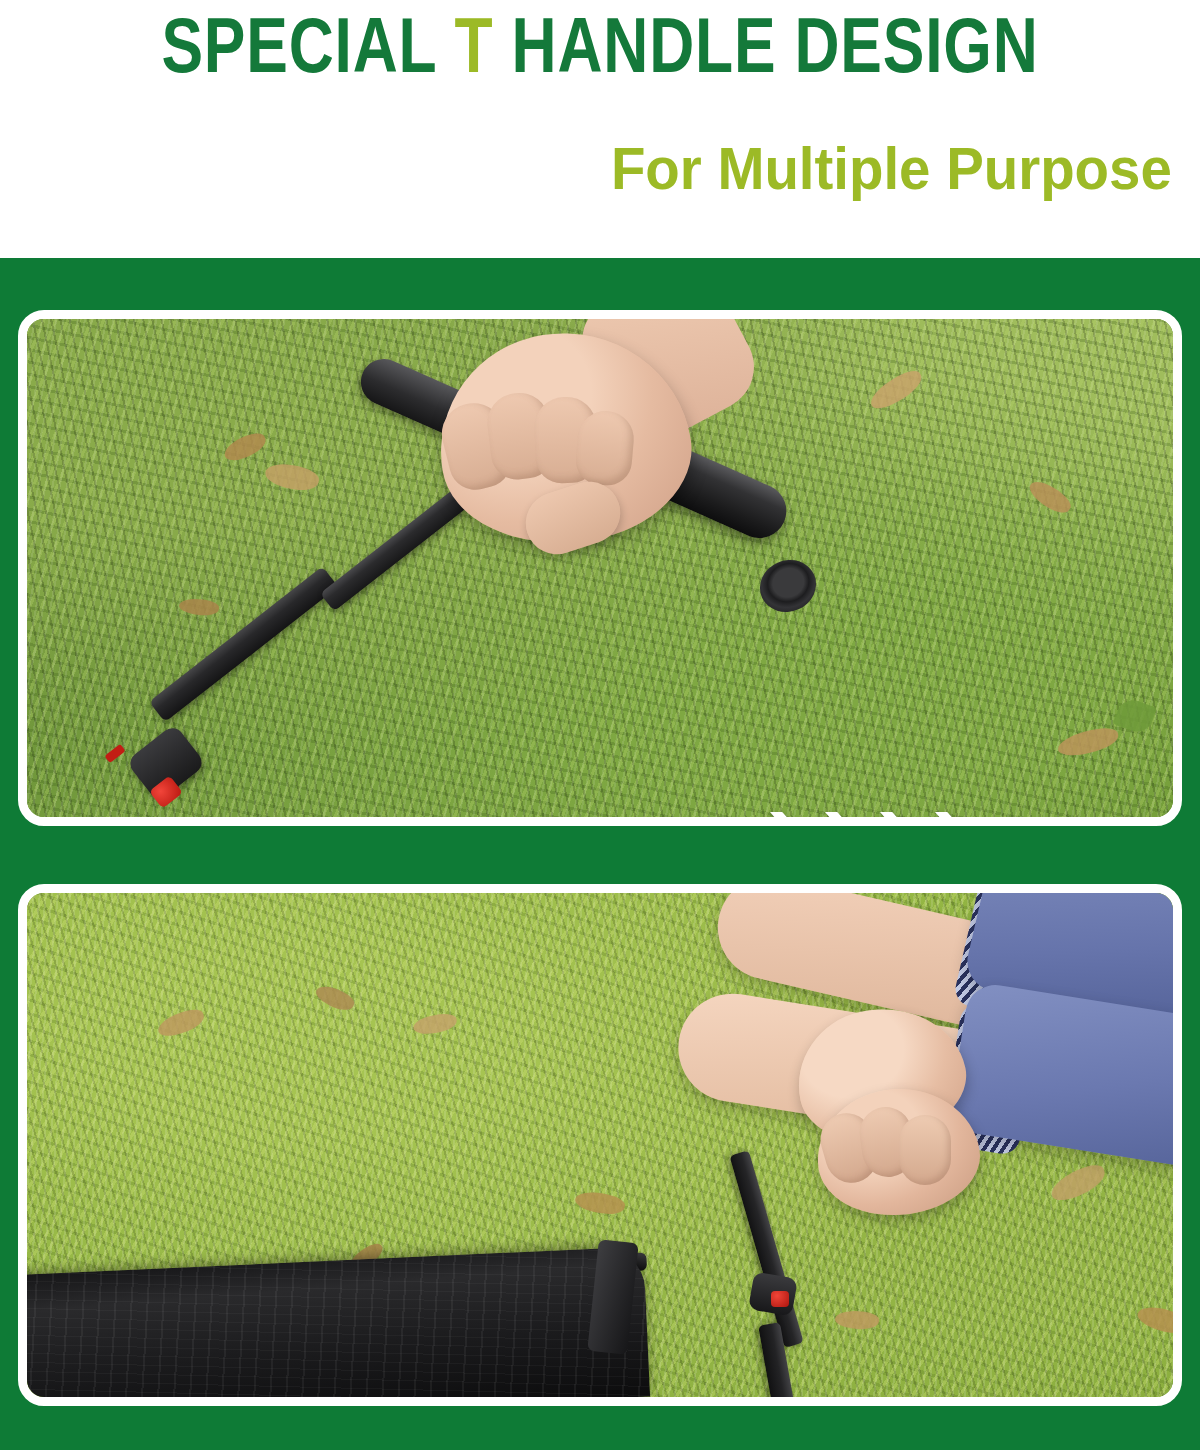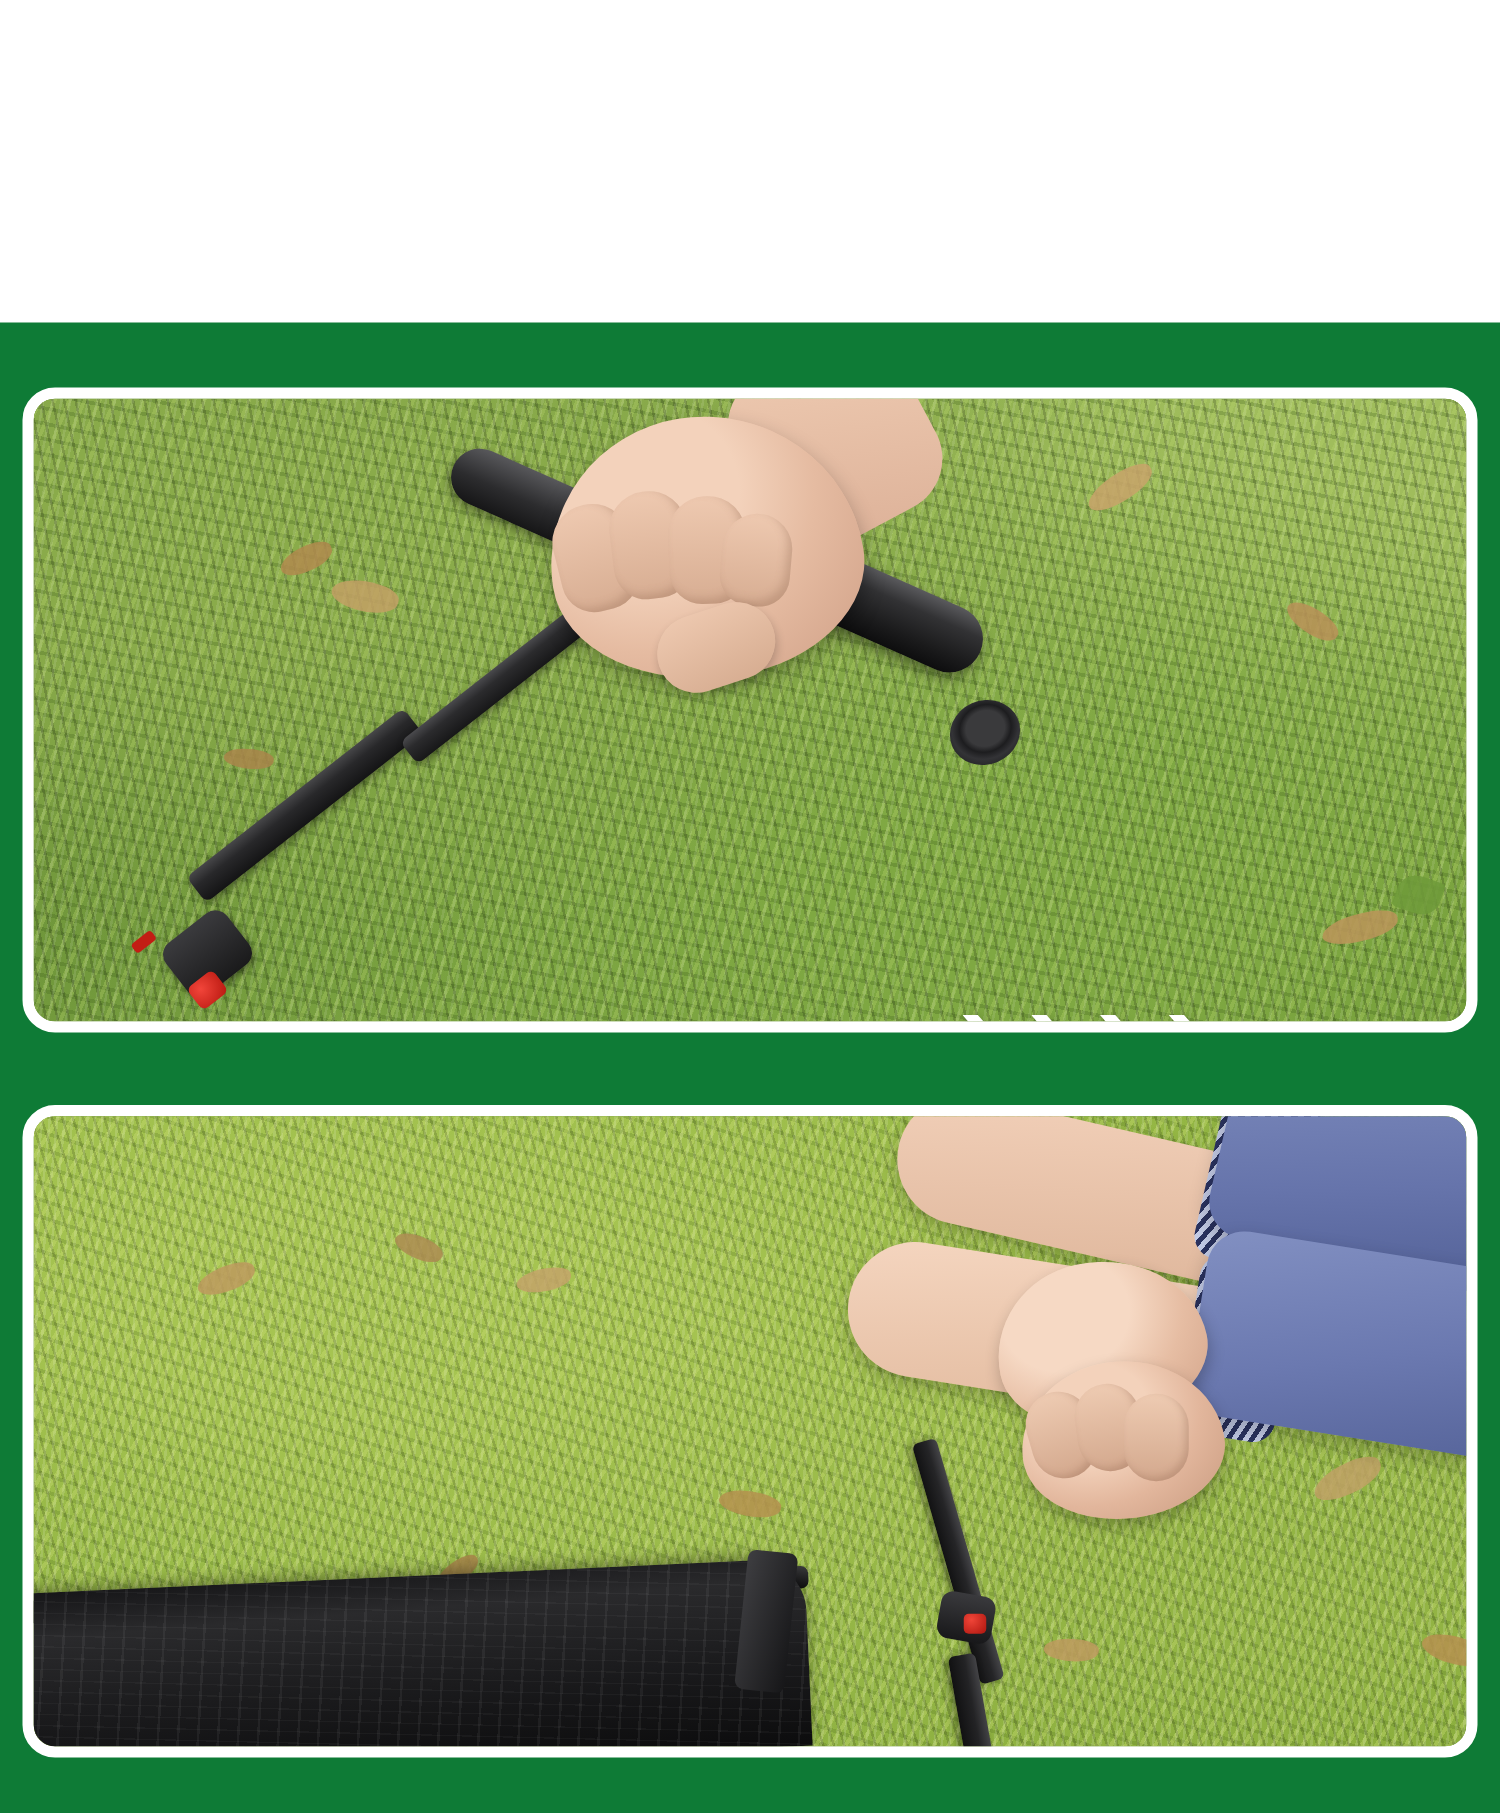--- a/index.html
+++ b/index.html
@@ -427,20 +427,24 @@
     clip-path:polygon(0% 0%, 26% 0%, 100% 50%, 26% 100%, 0% 100%, 72% 50%);
   }
 
   .chev-1 { left:743px; top:493px; }
 </style>
 </head>
 <body>
 
 <div class="page">
 
+  <div class="header">
+    <div class="title"><span>SPECIAL </span><span class="t-accent">T</span><span> HANDLE DESIGN</span></div>
+    <div class="subtitle">For Multiple Purpose</div>
+  </div>
 
   <div class="band"></div>
 
   <div class="panel panel-1">
     <div class="photo">
       <div class="grass grass-a"></div>
 
       <span class="speck" style="left:196px;top:118px;width:44px;height:20px;background:#b08a4e;transform:rotate(-22deg);"></span>
       <span class="speck" style="left:238px;top:146px;width:54px;height:24px;background:#c2a064;transform:rotate(14deg);"></span>
       <span class="speck" style="left:840px;top:60px;width:58px;height:22px;background:#c8a36a;transform:rotate(-30deg);"></span>

